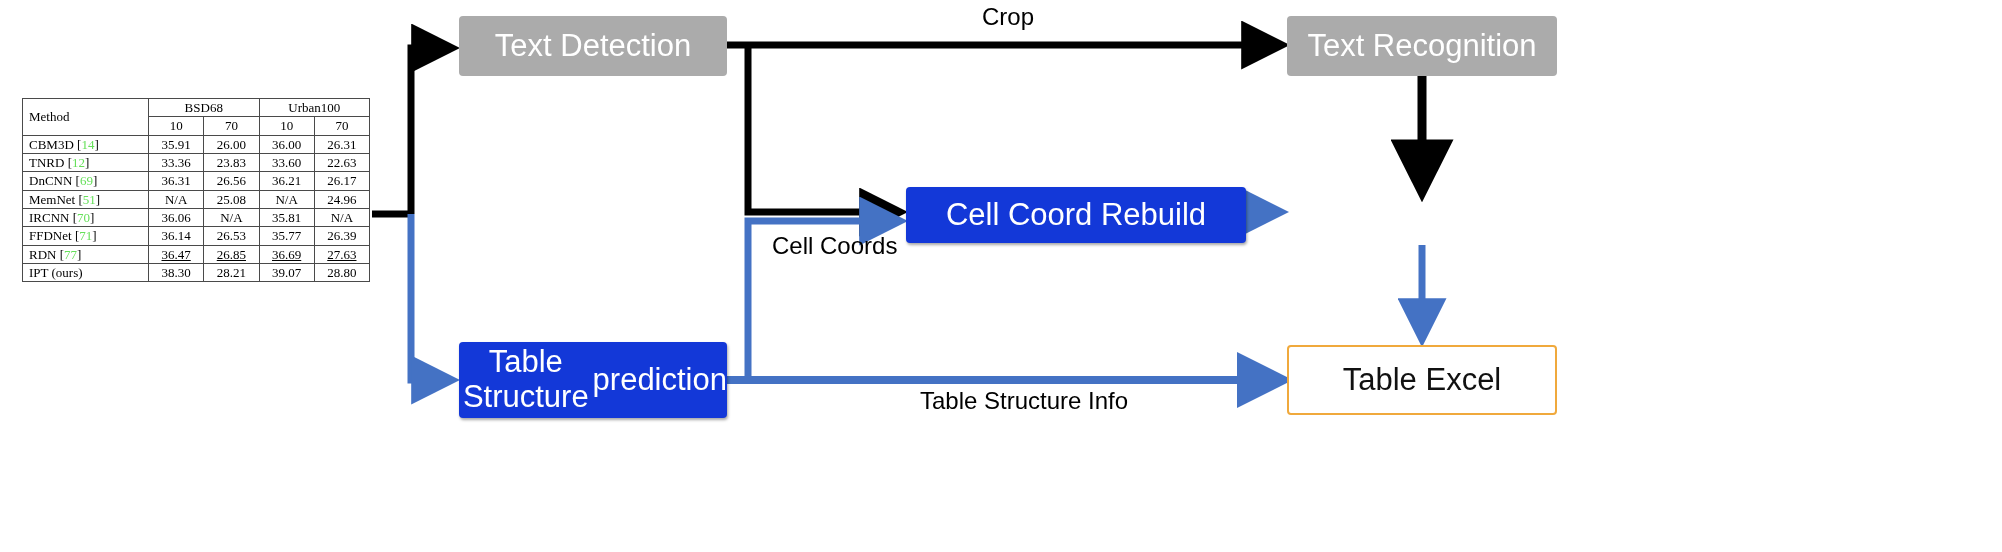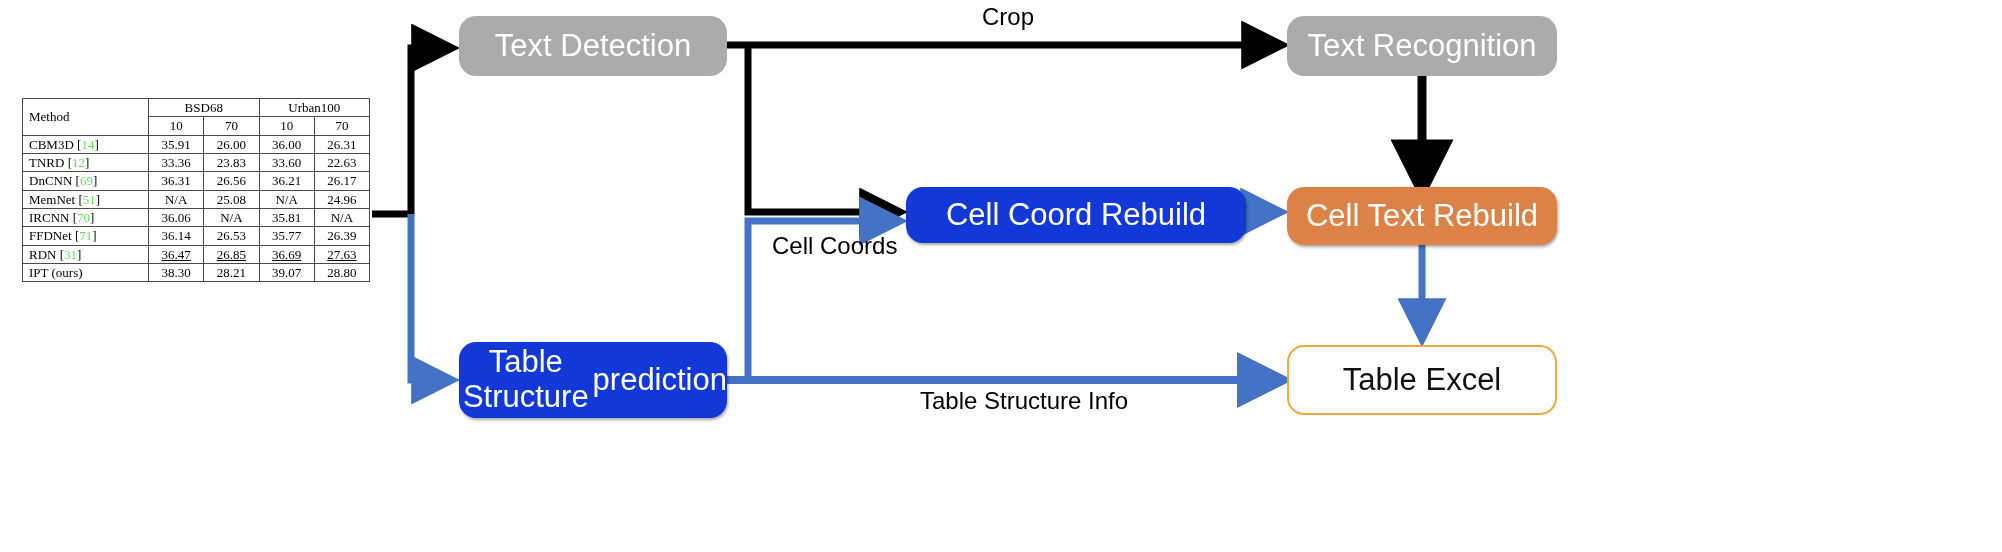--- a/index.html
+++ b/index.html
@@ -62,21 +62,21 @@
   }
 
   
   .box {
     position: absolute;
     box-sizing: border-box;
     display: flex;
     align-items: center;
     justify-content: center;
     text-align: center;
-    border-radius: 17px;
+    border-radius: 4px;
     font-family: "Liberation Sans", sans-serif;
     line-height: 1.12;
   }
   .box-gray {
     background: #ababab;
     color: #ffffff;
     font-size: 31px;
   }
   .box-blue {
     background: #1338d8;
@@ -170,21 +170,21 @@
           <td>N/A</td>
         </tr>
         <tr>
           <td class="method-col"><span>FFDNet</span> [<span class="ref">71</span>]</td>
           <td>36.14</td>
           <td>26.53</td>
           <td>35.77</td>
           <td>26.39</td>
         </tr>
         <tr class="body-last">
-          <td class="method-col"><span>RDN</span> [<span class="ref">31</span>]</td>
+          <td class="method-col"><span>RDN</span> [<span class="ref">77</span>]</td>
           <td class="uline">36.47</td>
           <td class="uline">26.85</td>
           <td class="uline">36.69</td>
           <td class="uline">27.63</td>
         </tr>
         <tr>
           <td class="method-col">IPT (ours)</td>
           <td class="bold">38.30</td>
           <td class="bold">28.21</td>
           <td class="bold">39.07</td>
@@ -230,23 +230,20 @@
   </div>
 
   <div class="box box-gray" style="left:1287px; top:16px; width:270px; height:60px;">
     <span>Text Recognition</span>
   </div>
 
   <div class="box box-blue" style="left:906px; top:187px; width:340px; height:56px;">
     <span>Cell Coord Rebuild</span>
   </div>
 
-  <div class="box box-orange" style="left:1287px; top:187px; width:270px; height:58px;">
-    <span>Cell Text Rebuild</span>
-  </div>
 
   <div class="box box-blue" style="left:459px; top:342px; width:268px; height:76px; flex-direction:row;">
     <span>Table Structure</span>
     <span>prediction</span>
   </div>
 
   <div class="box box-outline" style="left:1287px; top:345px; width:270px; height:70px;">
     <span>Table Excel</span>
   </div>
 

